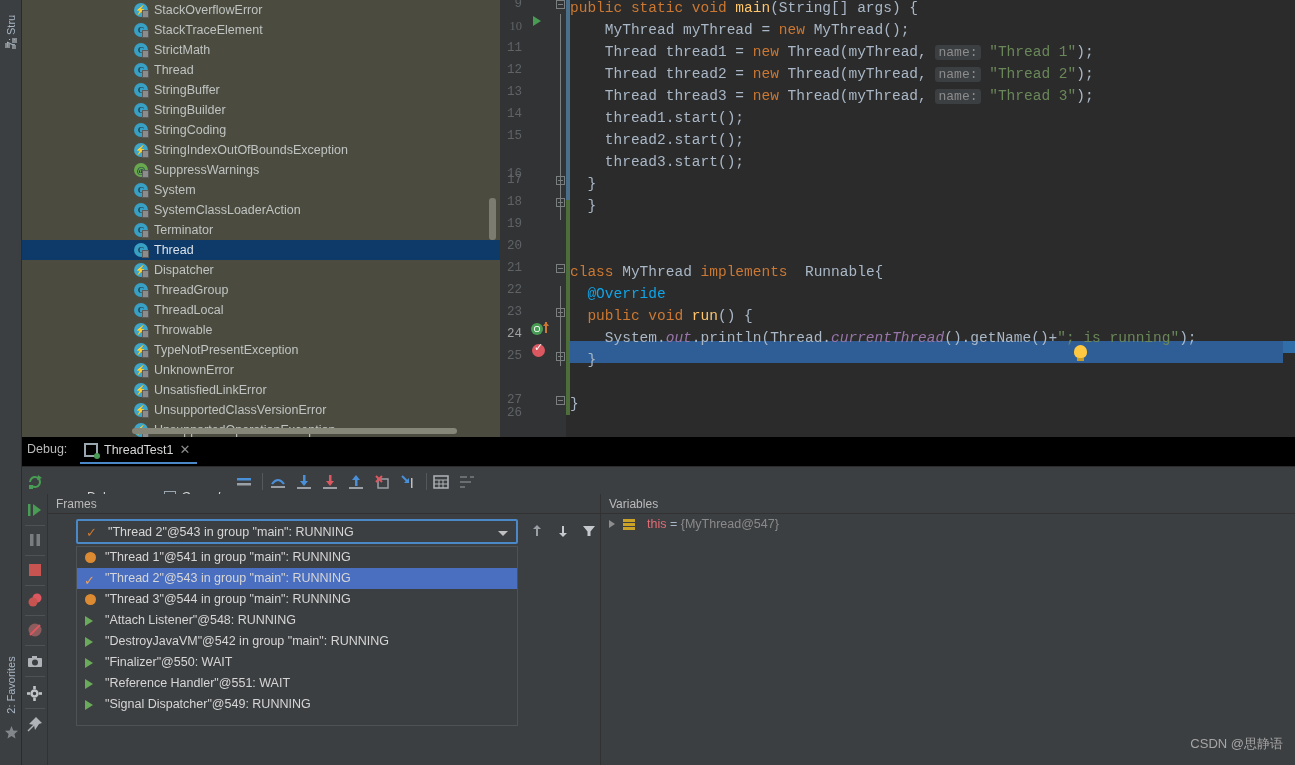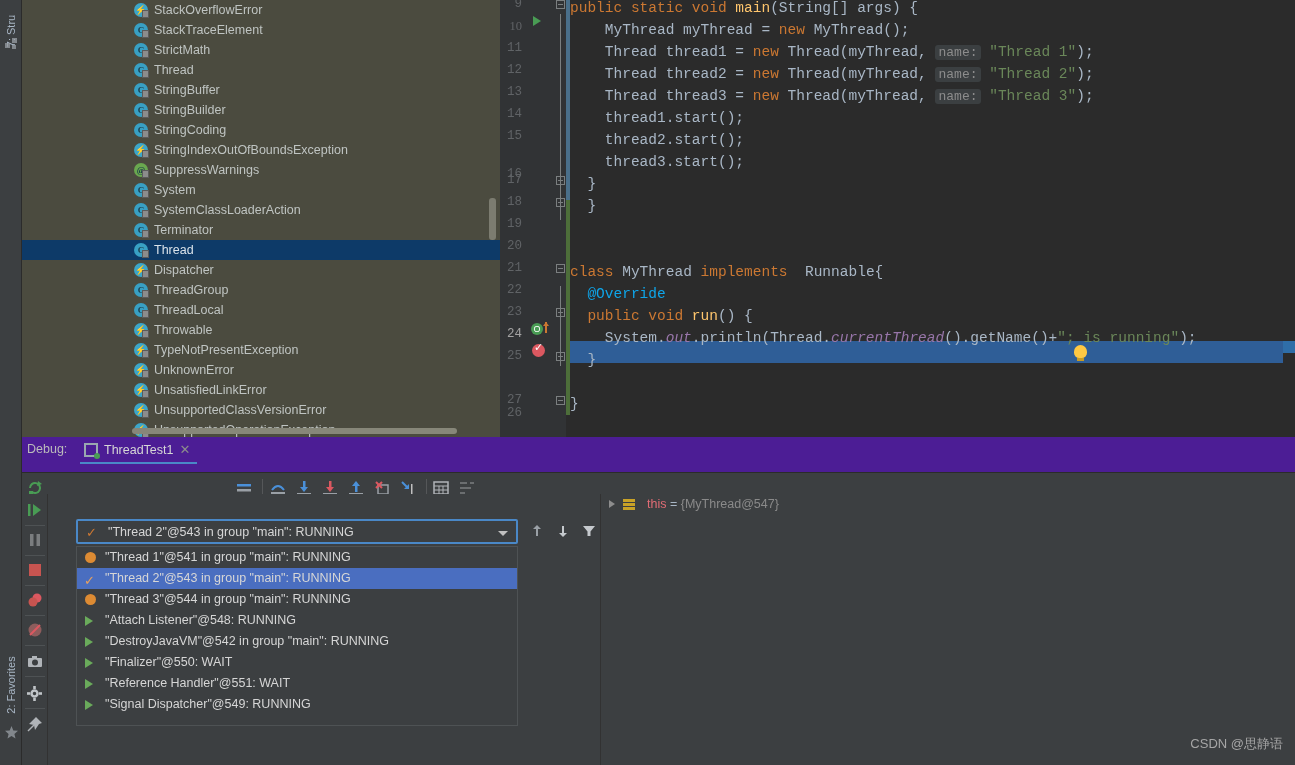--- a/index.html
+++ b/index.html
@@ -152,21 +152,21 @@
     position:absolute; right:0; top:0; width:12px; height:437px; background:#2b2b2b;
   }
   .marker-hl{ position:absolute; right:0; width:12px; height:12px; background:#2f6ea8; }
 
   
   .debugwin {
     position: absolute; left: 22px; top: 437px; right: 0; bottom: 0;
     background: #3c3f41;
   }
   .debug-tabbar {
-    position: relative; height: 36px; background: #4c1d95;
+    position: relative; height: 30px; background: #000000;
     border-bottom: 1px solid #2b2b2b;
   }
   .debug-label {
     position: absolute; left: 5px; top: 5px; font-size: 12.5px; color: #bbbbbb;
   }
   .runtab {
     position: absolute; left: 58px; top: 0; height: 27px; padding: 0 24px 0 24px;
     line-height: 27px; font-size: 12.5px; color: #d6d6d6;
     border-bottom: 2px solid #4a88c7;
   }
@@ -587,20 +587,21 @@
       <div class="lgsep" style="top:214px;"></div>
       <div class="lgicon" style="top:222px;">
         <svg width="16" height="16" viewBox="0 0 16 16">
             <path d="M9 1 L15 7 L12 8 L8 14 L7 9 L2 8 Z" fill="#b0b4b8"></path>
             <path d="M7 9 L1 15" stroke="#b0b4b8" stroke-width="1.5"></path>
           </svg>
       </div>
     </div>
 
     <div class="framespanel">
+      <div class="panel-title">Frames</div>
 
       <div class="threadbox">
         <span class="chk-orange">✓</span>
         <span class="txt">"Thread 2"@543 in group "main": RUNNING</span>
         <span class="caret"></span>
       </div>
 
       <div class="arrowbtn" style="left:482px;">
         <svg width="14" height="14" viewBox="0 0 14 14">
             <rect x="6" y="3" width="2" height="9" fill="#9aa0a6"></rect>
@@ -627,20 +628,21 @@
             <div class="frow"><span class="tri"></span><span>"Attach Listener"@548: RUNNING</span></div>
             <div class="frow"><span class="tri"></span><span>"DestroyJavaVM"@542 in group "main": RUNNING</span></div>
             <div class="frow"><span class="tri"></span><span>"Finalizer"@550: WAIT</span></div>
             <div class="frow"><span class="tri"></span><span>"Reference Handler"@551: WAIT</span></div>
             <div class="frow"><span class="tri"></span><span>"Signal Dispatcher"@549: RUNNING</span></div>
           </div>
       </div>
     </div>
 
     <div class="varspanel">
+      <div class="panel-title">Variables</div>
       <div id="var-rows">
           <div class="vrow"><span class="exp"></span><span class="vico"></span><span class="vname">this</span><span class="veq"> = </span><span class="vval">{MyThread@547}</span></div>
         </div>
     </div>
 
   </div>
 
   <div class="watermark">CSDN @思静语</div>
 </div>
 

